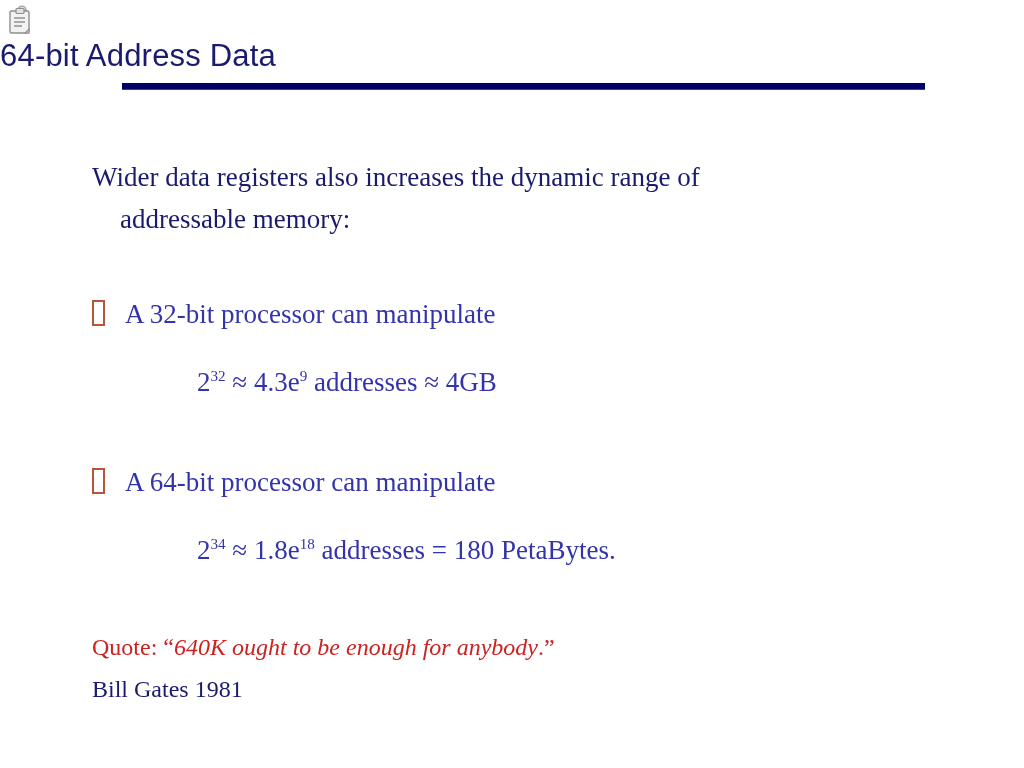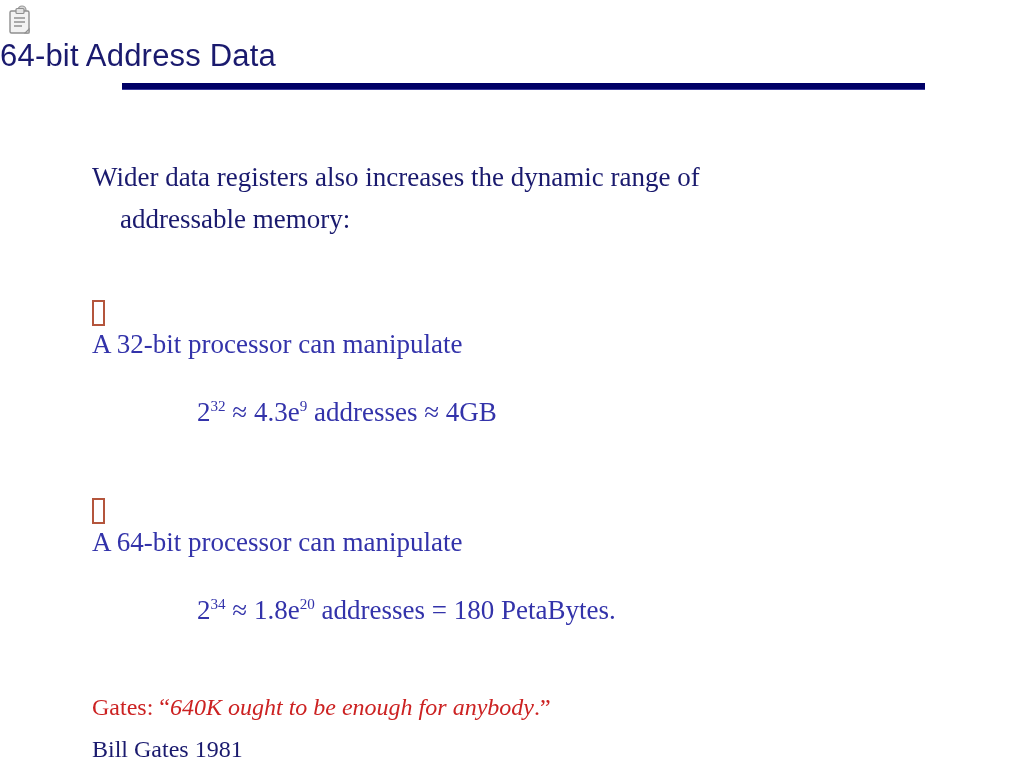--- a/index.html
+++ b/index.html
@@ -75,21 +75,20 @@
   .bullet-block.second {
     margin-top: 64px;
   }
 
   .bullet-line {
     display: flex;
     align-items: flex-start;
     font-size: 27px;
     line-height: 36px;
     color: #3333aa;
-    flex-direction: column;
   }
   .tofu {
     display: inline-block;
     width: 13px;
     height: 26px;
     border: 2px solid #b4553c;
     box-sizing: border-box;
     margin-right: 20px;
     margin-top: 4px;
     flex: 0 0 auto;
@@ -164,21 +163,21 @@
       <span class="bullet-text">A 32-bit processor can manipulate</span>
     </div>
     <div class="math-line"><span>2</span><sup>32</sup><span> ≈ 4.3e</span><sup>9</sup><span> addresses ≈ 4GB</span></div>
   </div>
 
   <div class="bullet-block second">
     <div class="bullet-line">
       <span class="tofu"></span>
       <span class="bullet-text">A 64-bit processor can manipulate</span>
     </div>
-    <div class="math-line"><span>2</span><sup>34</sup><span> ≈ 1.8e</span><sup>20</sup><span> addresses = 180 PetaBytes.</span></div>
+    <div class="math-line"><span>2</span><sup>34</sup><span> ≈ 1.8e</span><sup>18</sup><span> addresses = 180 PetaBytes.</span></div>
   </div>
 
   <div class="quote-block">
-    <div class="quote-line"><span>Gates: “</span><span class="quoted">640K ought to be enough for anybody</span><span>.”</span></div>
+    <div class="quote-line"><span>Quote: “</span><span class="quoted">640K ought to be enough for anybody</span><span>.”</span></div>
     <div class="attribution">Bill Gates 1981</div>
   </div>
 
 </div>
 
 </body></html>

